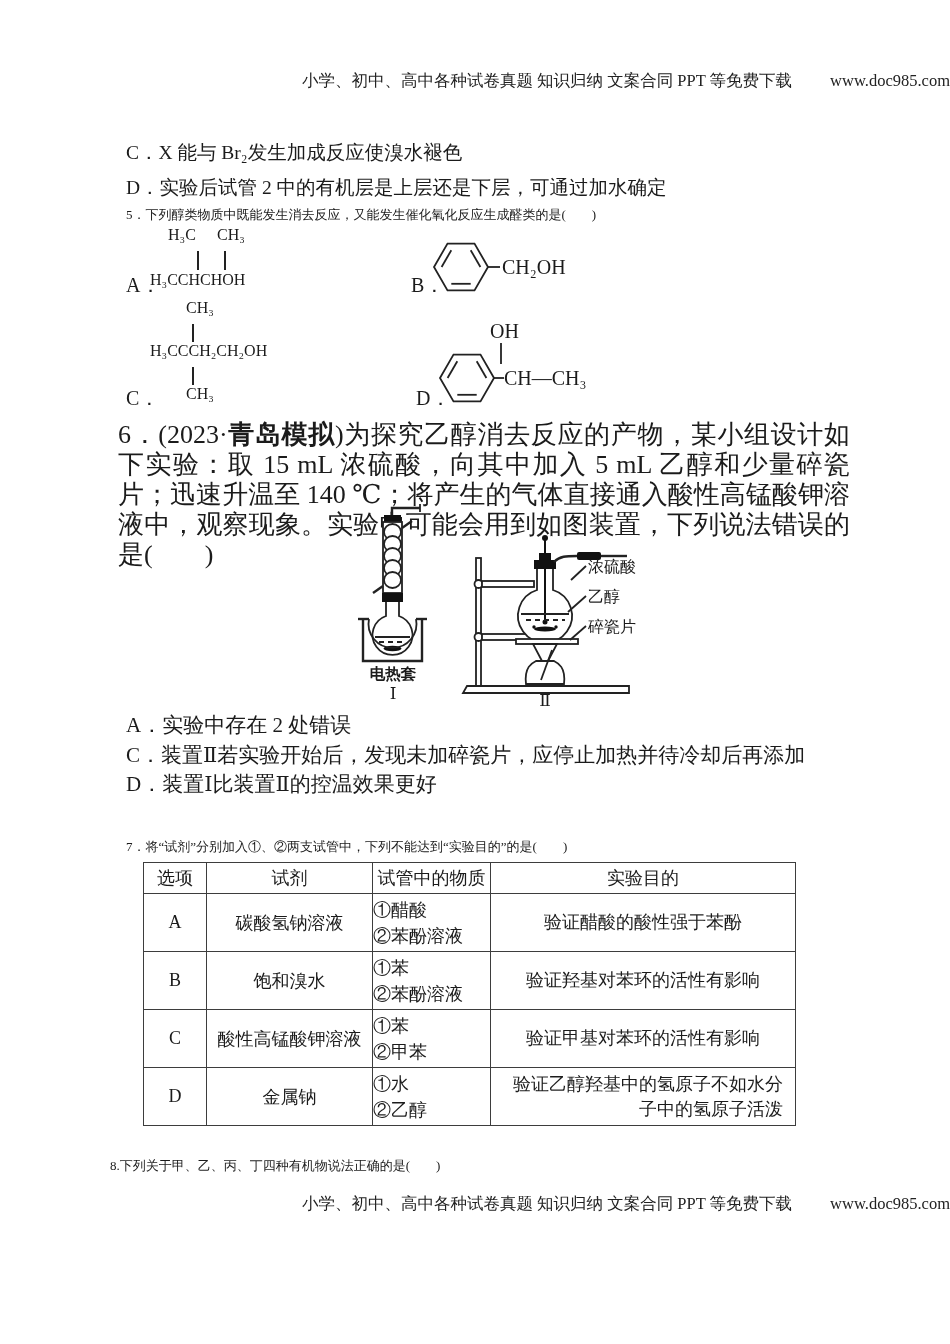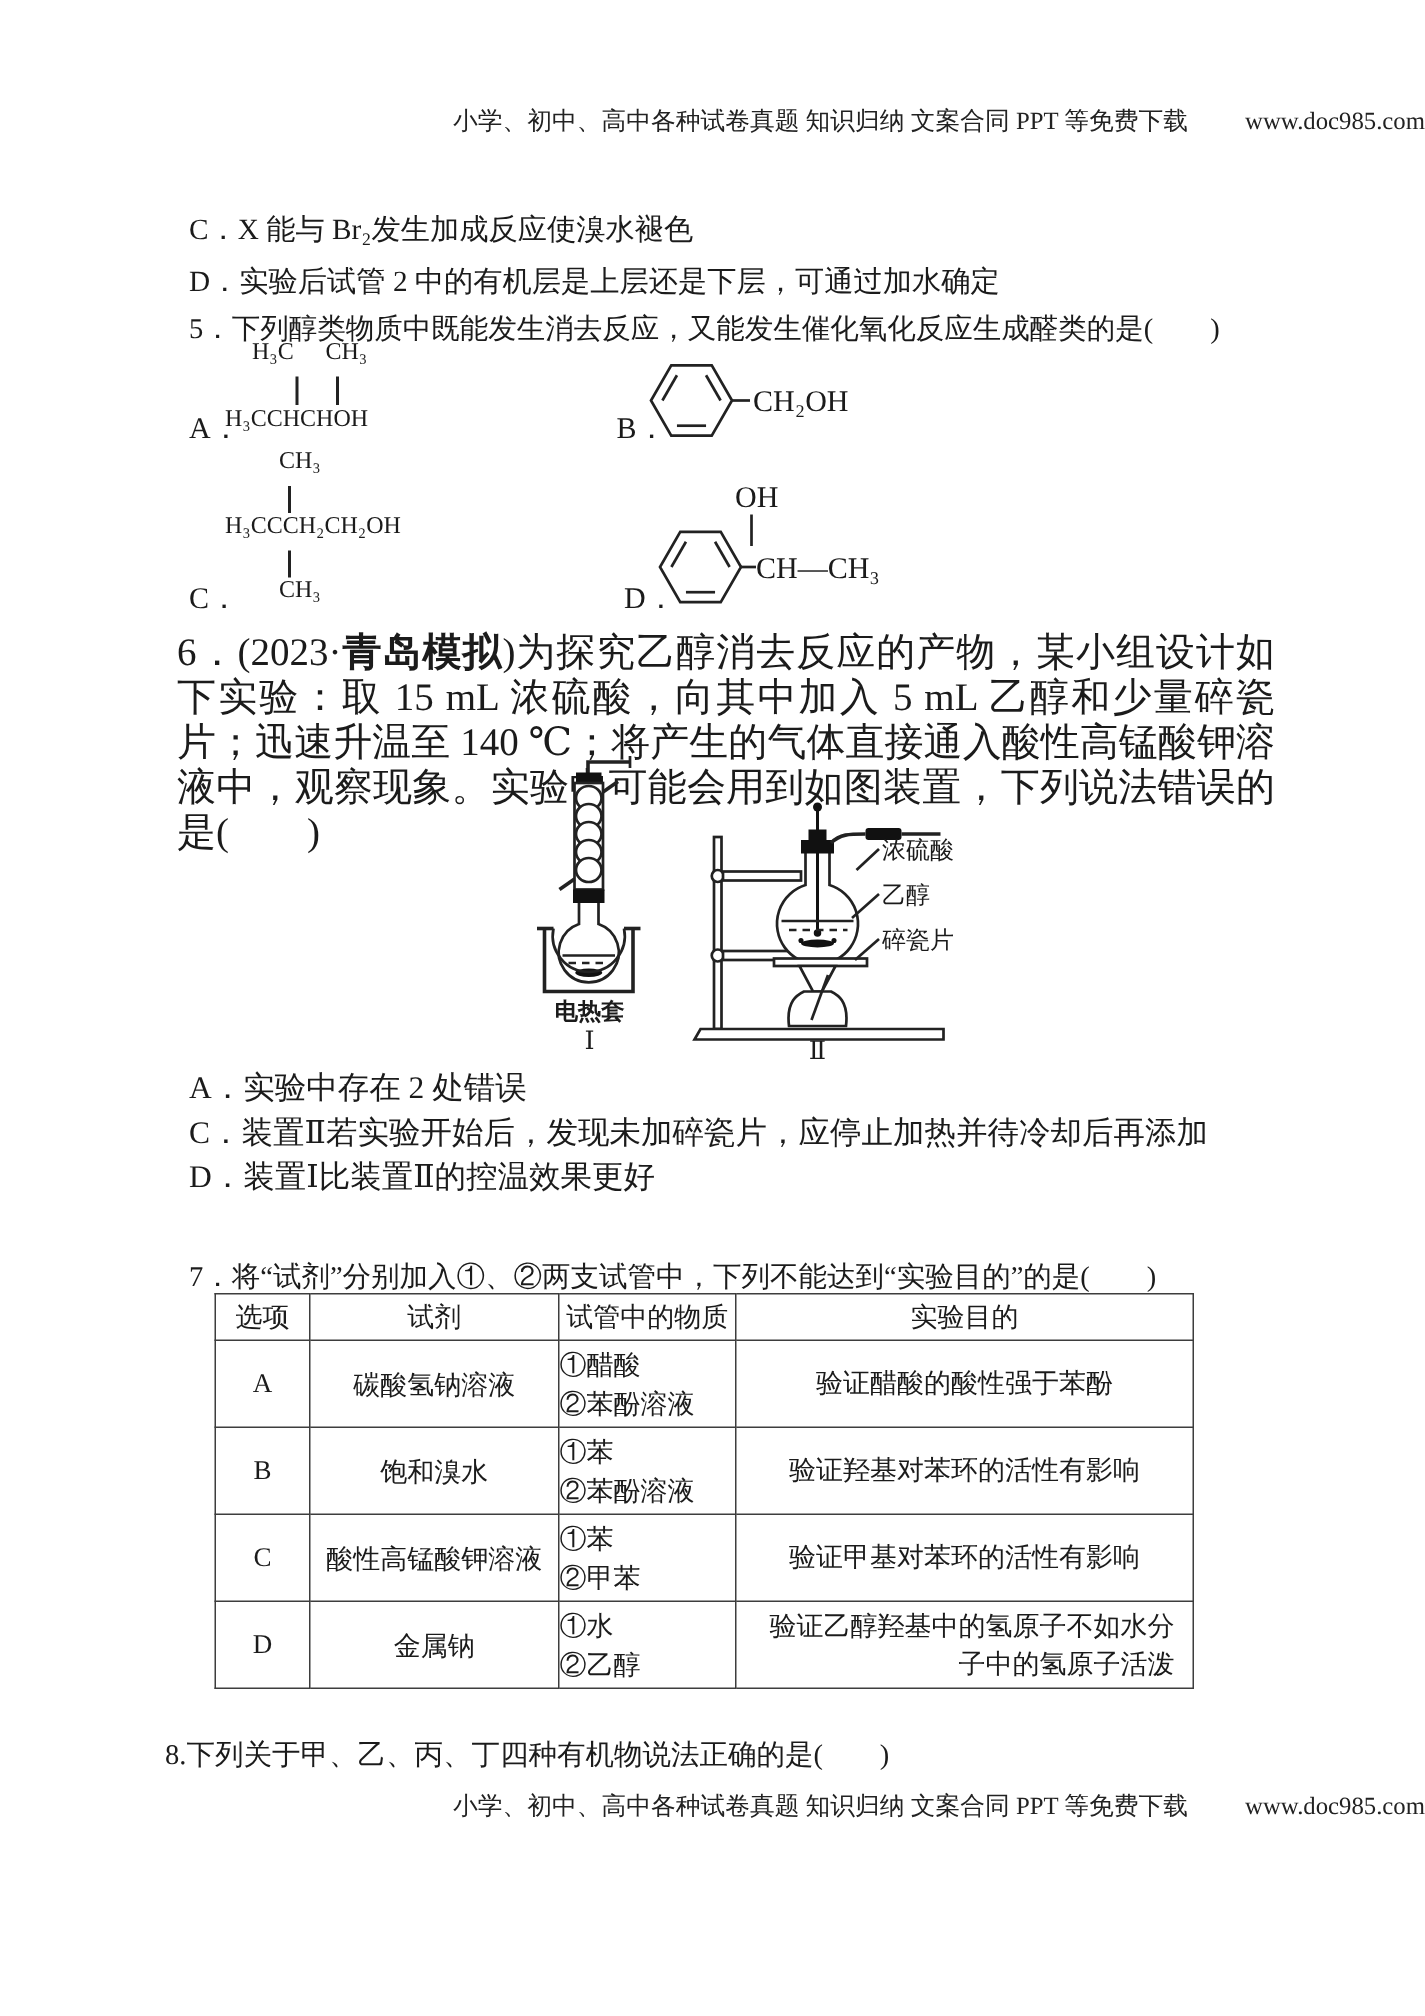--- a/index.html
+++ b/index.html
@@ -4,21 +4,21 @@
 <style>
   * { margin:0; padding:0; box-sizing:border-box; }
   html,body { width:950px; height:1344px; background:#ffffff; }
   body { position:relative; font-family:"Liberation Serif","DejaVu Serif",serif; color:#1b1b1b; overflow:hidden; }
   .abs { position:absolute; }
   .header, .footer { position:absolute; left:0; width:950px; text-align:right; font-size:16.5px; color:#222; white-space:nowrap; }
   .header { top:70px; }
   .footer { top:1193px; }
   .hdr-url { margin-left:38px; }
   .line { font-size:19.5px; white-space:nowrap; }
-  .stem { font-size:19px; }
+  .stem { font-size:13px; }
   .q6para { position:absolute; left:118px; top:419px; width:732px; font-size:26px; line-height:30px; text-align:justify; }
   .tag-bold { font-family:"Liberation Sans","DejaVu Sans",sans-serif; font-weight:bold; }
   .optlabel { position:absolute; font-size:20px; }
   .struct { position:absolute; font-size:16px; }
   .struct .f { position:absolute; white-space:nowrap; }
   .vline { position:absolute; width:1.5px; background:#222; }
   .q6opts { position:absolute; left:126px; top:711px; font-size:21px; line-height:29.7px; }
   table.qtable { position:absolute; left:143px; top:862px; border-collapse:collapse; table-layout:fixed; font-size:18px;font-family:Liberation Serif, serif; }
   table.qtable td, table.qtable th { border:1.6px solid #3d3d3d; font-weight:normal; vertical-align:middle; padding:0; }
   table.qtable th { height:31px; text-align:center; }

